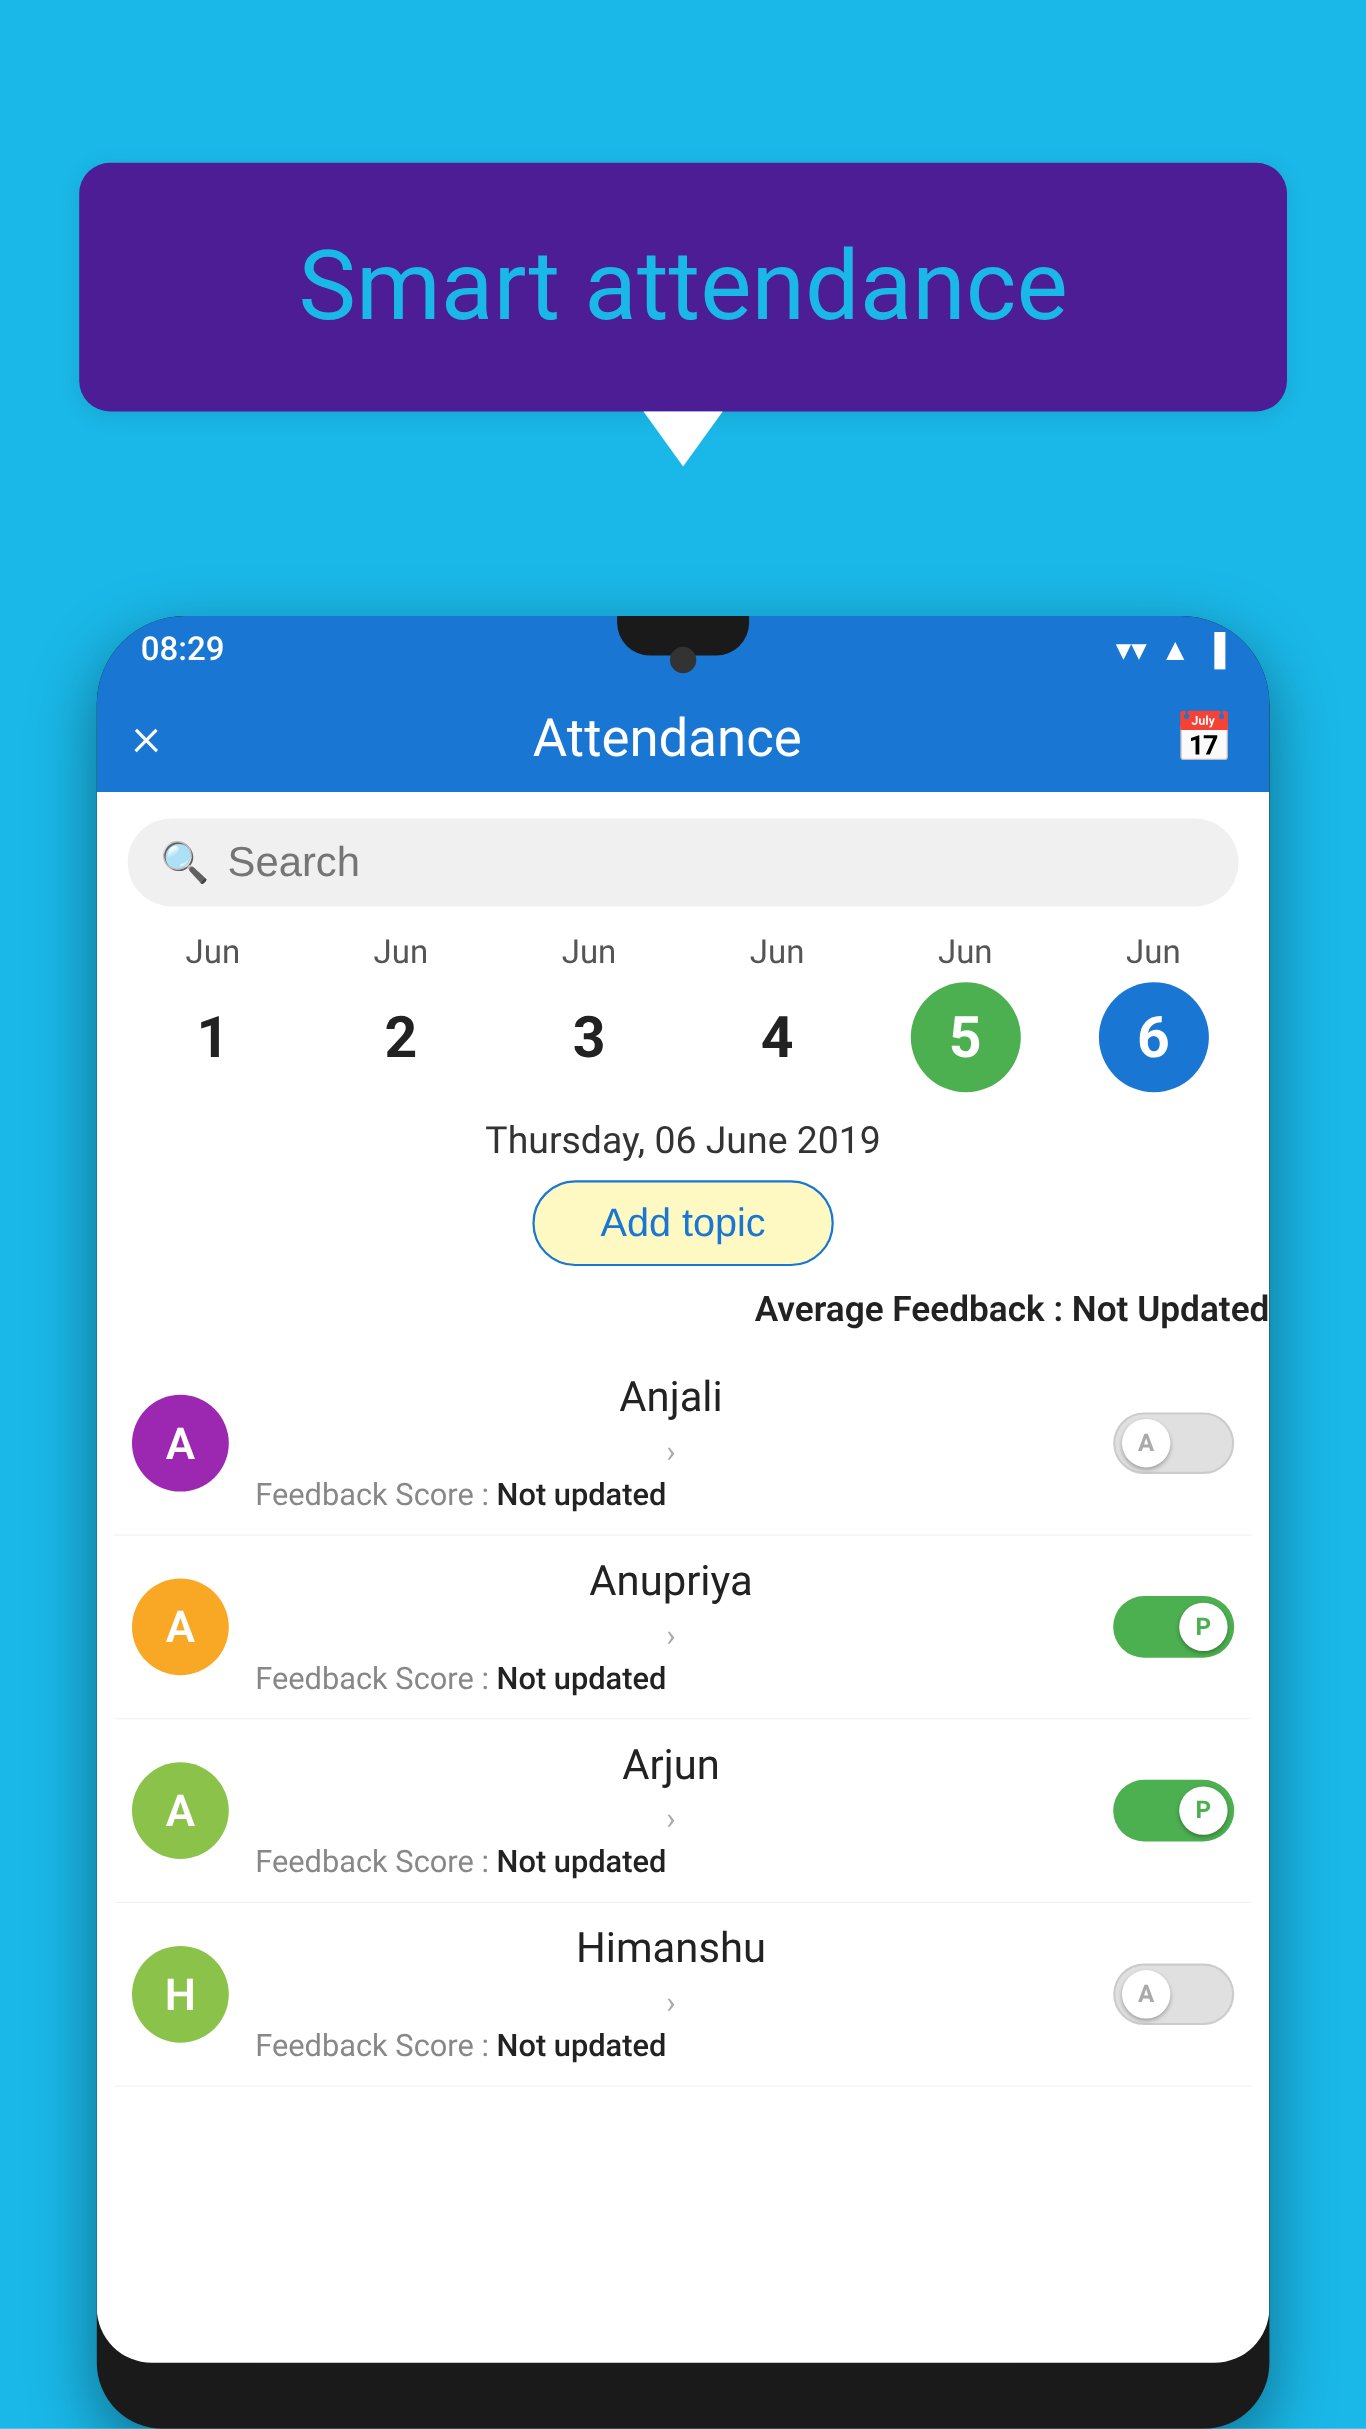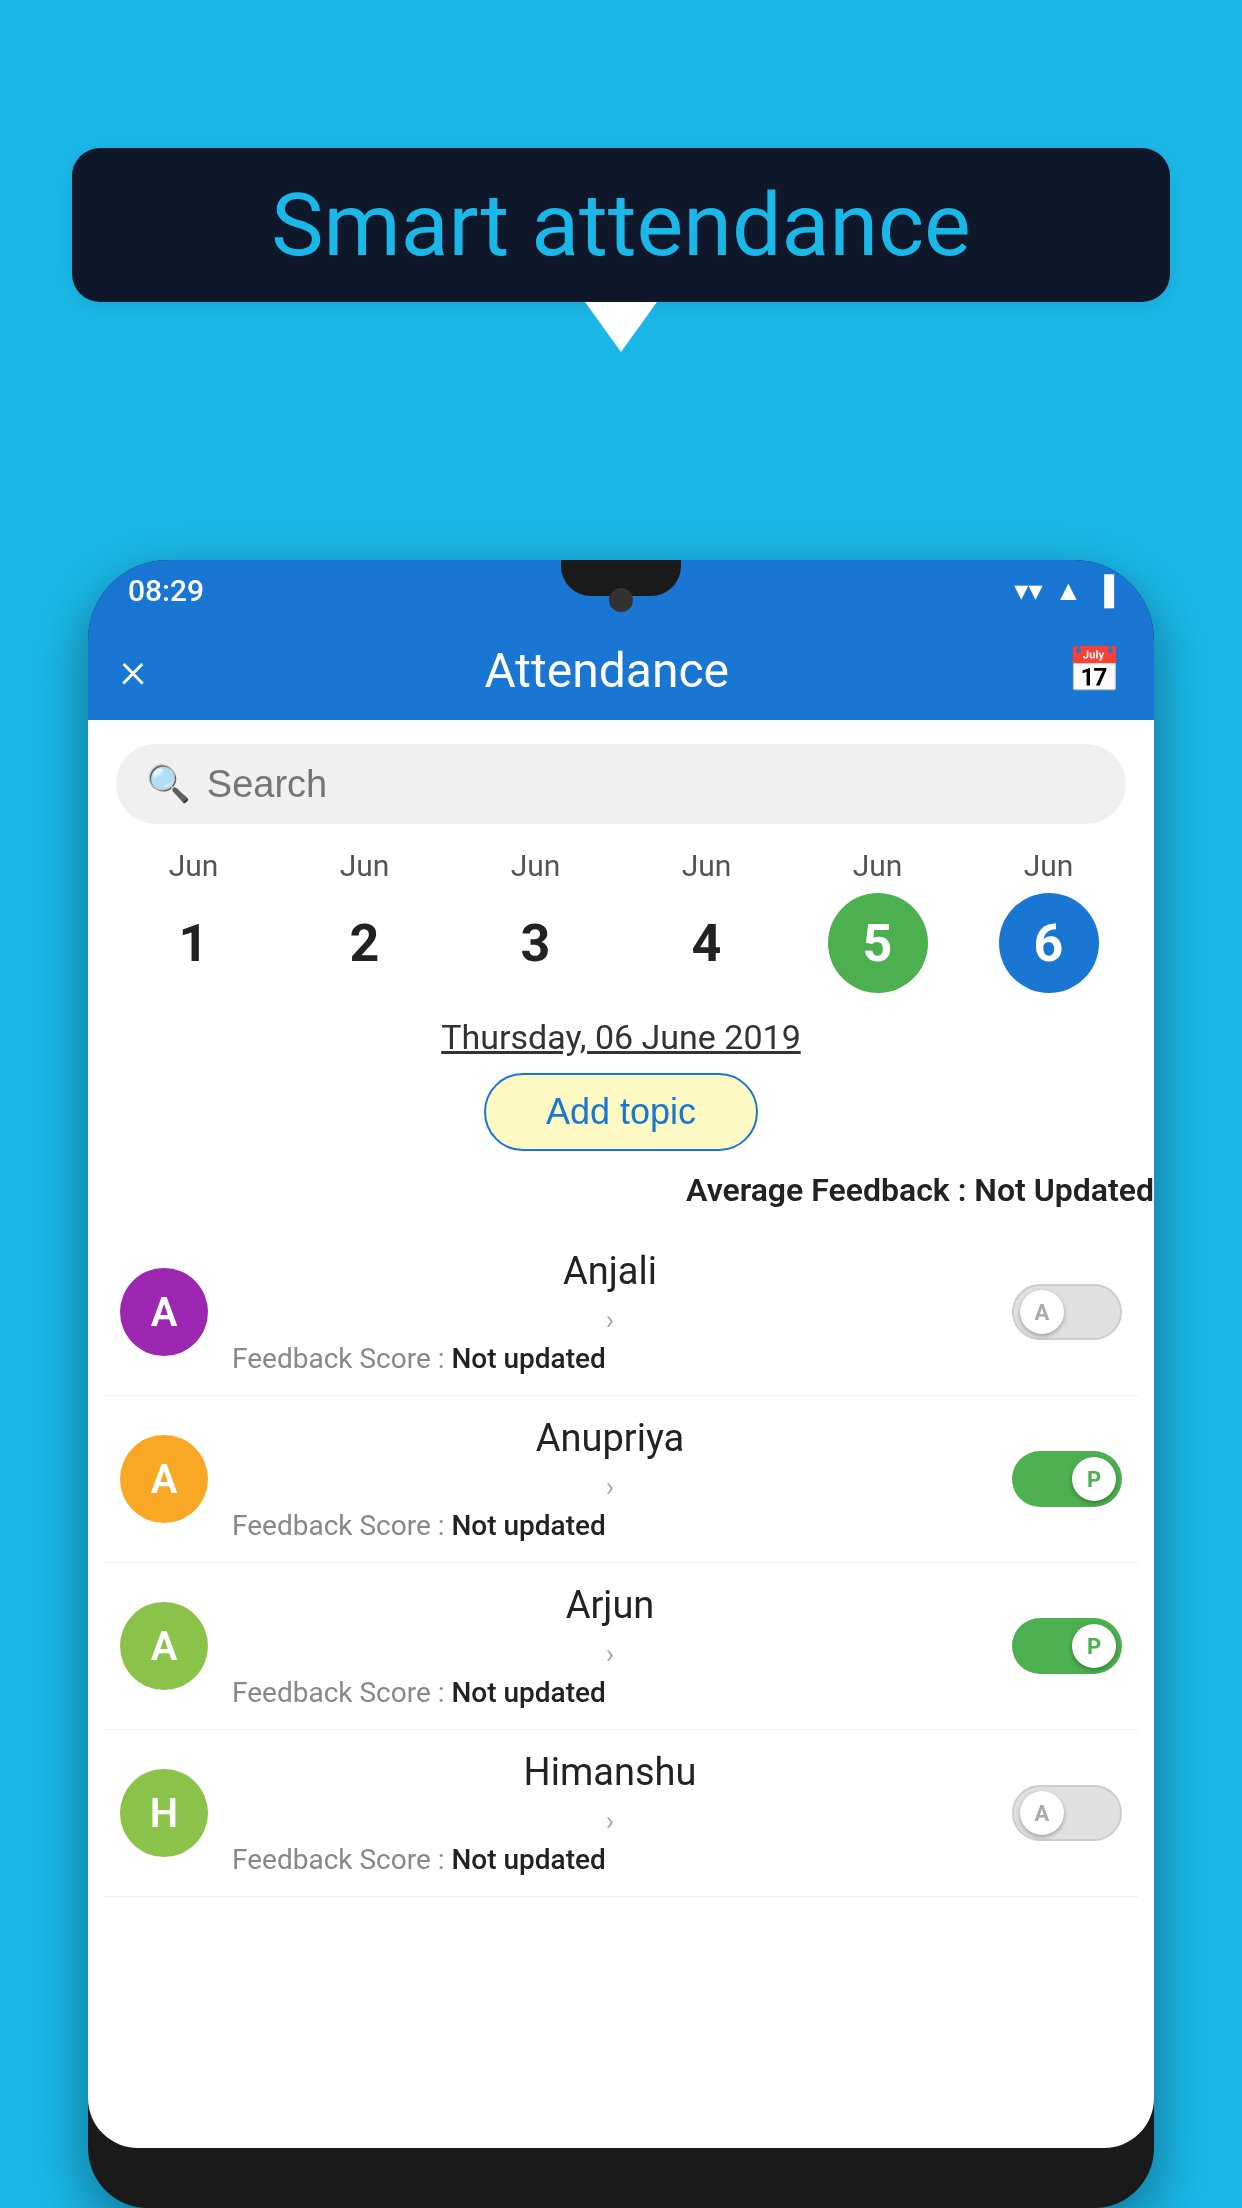--- a/index.html
+++ b/index.html
@@ -16,23 +16,23 @@
     .speech-bubble-container {
       position: absolute;
       top: 148px;
       left: 72px;
       right: 72px;
       display: flex;
       flex-direction: column;
       align-items: center;
     }
     .speech-bubble {
-      background: #0f172a;
+      background: #4c1d95;
       border-radius: 28px;
-      padding: 24px 80px;
+      padding: 60px 80px;
       width: 100%;
       text-align: center;
       box-shadow: 0 4px 20px rgba(0,0,0,0.1);
     }
     .speech-bubble-arrow {
       width: 0;
       height: 0;
       border-left: 36px solid transparent;
       border-right: 36px solid transparent;
       border-top: 50px solid white;
@@ -215,21 +215,20 @@
       color: white;
     }
 
     
     .date-display {
       text-align: center;
       font-size: 34px;
       color: #333;
       margin: 24px 0 16px;
       font-weight: 400;
-      text-decoration: underline;
     }
 
     
     .add-topic-btn {
       display: block;
       margin: 0 auto 20px;
       border: 2px solid #1976d2;
       background: #fef9c3;
       color: #1976d2;
       border-radius: 40px;

